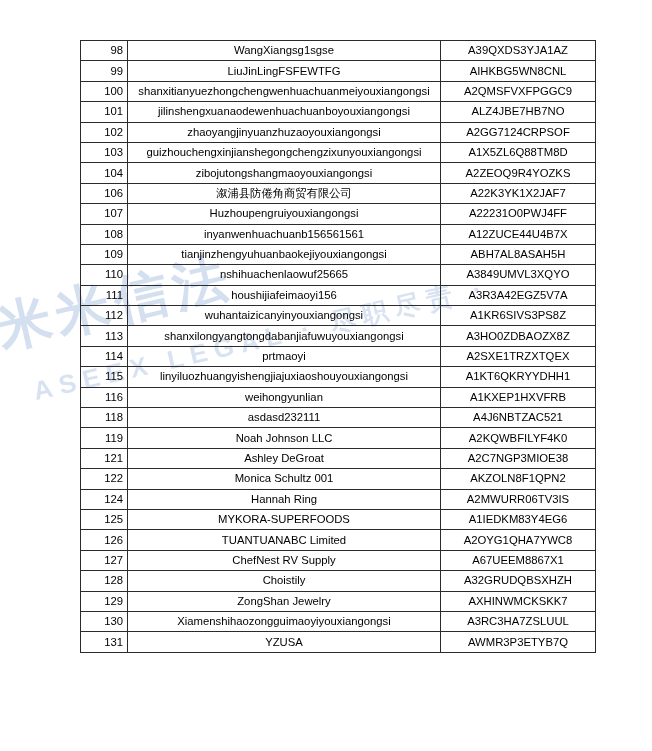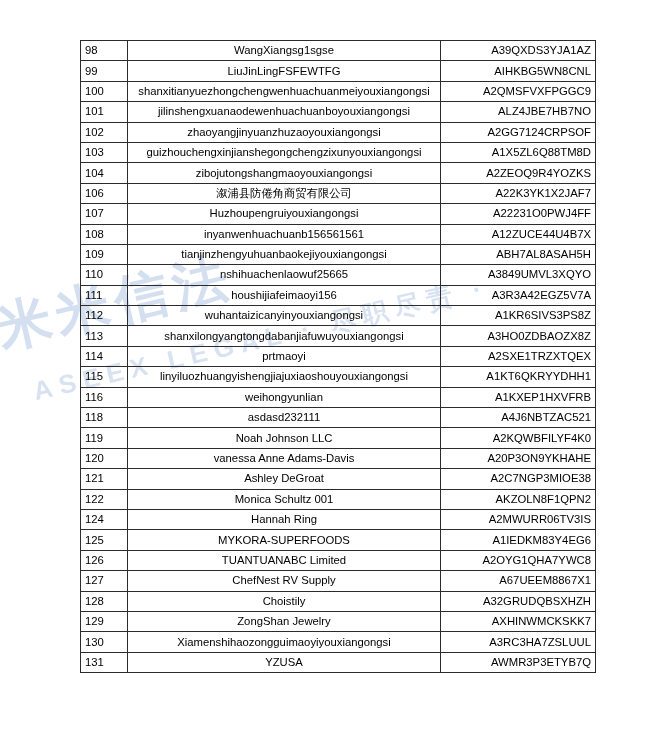--- a/index.html
+++ b/index.html
@@ -84,30 +84,30 @@
     font-size: 11.3px;
     color: #000000;
     line-height: 19px;
     vertical-align: middle;
     overflow: hidden;
     white-space: nowrap;
     background: transparent;
   }
   td.col-idx {
     width: 38px;
-    text-align: left;
+    text-align: right;
     margin-left: 12px;
   }
   td.col-name {
     width: 304px;
     text-align: center;
   }
   td.col-code {
     width: 146px;
-    text-align: right;
+    text-align: center;
     padding-left: 6px;
   }
 </style>
 </head>
 <body>
 
 <div class="page">
 
   <div class="watermark">
     <div class="watermark-text">米米信法</div>
@@ -211,25 +211,20 @@
             <td class="col-idx">118</td>
             <td class="col-name">asdasd232111</td>
             <td class="col-code">A4J6NBTZAC521</td>
           </tr>
           <tr>
             <td class="col-idx">119</td>
             <td class="col-name">Noah Johnson LLC</td>
             <td class="col-code">A2KQWBFILYF4K0</td>
           </tr>
           <tr>
-            <td class="col-idx">120</td>
-            <td class="col-name">vanessa Anne Adams-Davis</td>
-            <td class="col-code">A20P3ON9YKHAHE</td>
-          </tr>
-          <tr>
             <td class="col-idx">121</td>
             <td class="col-name">Ashley DeGroat</td>
             <td class="col-code">A2C7NGP3MIOE38</td>
           </tr>
           <tr>
             <td class="col-idx">122</td>
             <td class="col-name">Monica Schultz 001</td>
             <td class="col-code">AKZOLN8F1QPN2</td>
           </tr>
           <tr>

